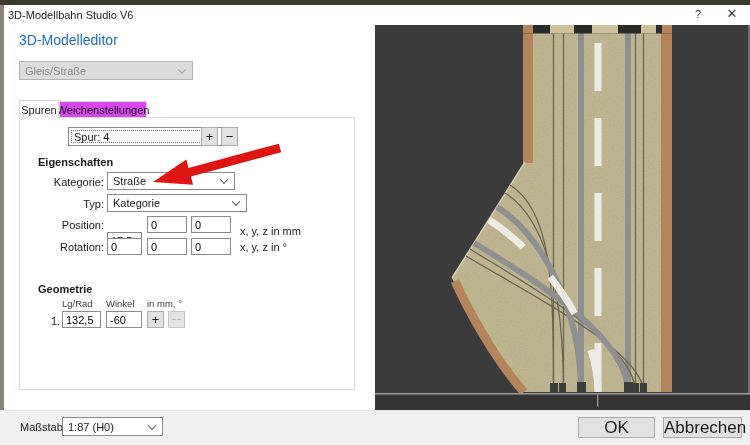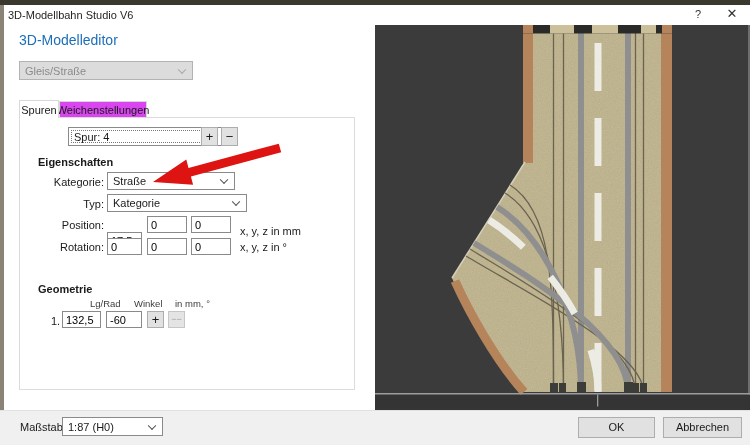--- a/index.html
+++ b/index.html
@@ -20,22 +20,22 @@
   .tab { position:absolute; border:1px solid #d9d9d9; display:flex; align-items:center; justify-content:center; }
   .tab.active { background:#fff; border-bottom:none; z-index:3; }
   .tab.inactive { background:#d946ef; z-index:1; }
   .tabbox { left:19px; top:117px; width:336px; height:273px; border:1px solid #dcdcdc; background:#fff; z-index:2; }
   .bold { font-weight:bold; }
   .rowlabel { position:absolute; left:38px; width:66px; text-align:right; }
   .tinput { position:absolute; border:1px solid #8a8a8a; background:#fff; font-family:"Liberation Sans",sans-serif; font-size:11px; padding-left:3px; height:17px; }
   .btn { position:absolute; background:#e1e1e1; border:1px solid #adadad; text-align:center; font-size:13px; line-height:15px; cursor:default; }
   .btn.small { width:17px; height:19px; line-height:17px; }
   .btn.dim { color:#9e9e9e; border-color:#c6c6c6; background:#e4e4e4; }
-  .btn.big { height:21px; font-size:11px; line-height:19px; }
-  .colhead { position:absolute; font-size:9.5px; color:#3c3c3c;margin-left:28px; }
+  .btn.big { height:21px; font-size:17px; line-height:19px; }
+  .colhead { position:absolute; font-size:9.5px; color:#3c3c3c; }
   .footer { left:0; top:410px; width:750px; height:35px; background:#f0f0f0; border-top:1px solid #e2e2e2; }
 </style>
 </head>
 <body>
 
 <div class="abs topstrip"></div>
 <div class="abs leftstrip"></div>
 <div class="abs titlebar"></div>
 <div class="abs titletext">3D-Modellbahn Studio V6</div>
 <div class="abs capbtn" style="left:686px;">?</div>

